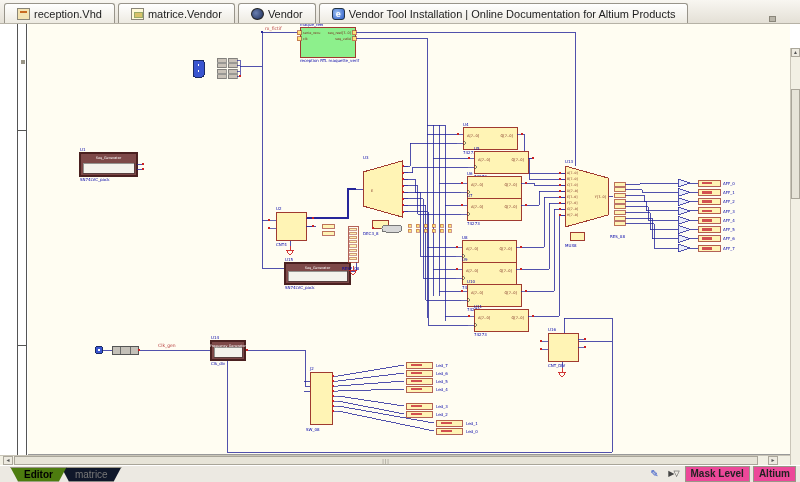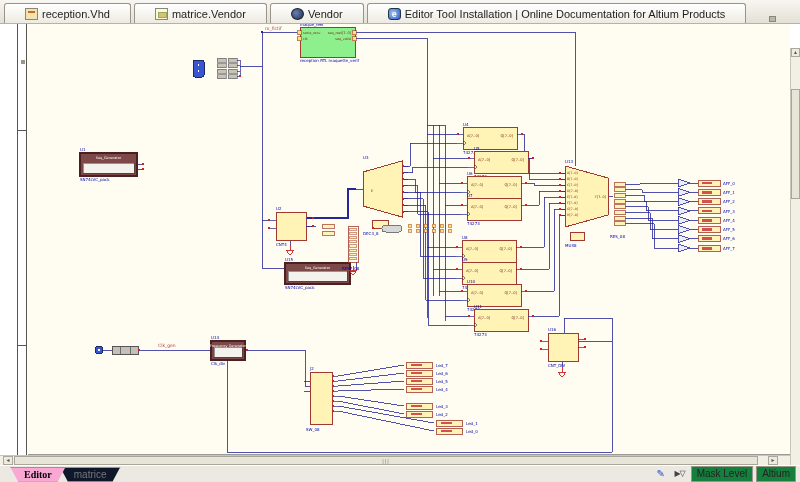--- a/index.html
+++ b/index.html
@@ -4,21 +4,21 @@
 <style>
   html,body{margin:0;padding:0;}
   body{width:800px;height:482px;overflow:hidden;position:relative;
        background:#ECE9E2;font-family:"Liberation Sans",sans-serif;}
 
   
   .tabbar{position:absolute;top:0;left:0;width:800px;height:24px;
           background:linear-gradient(#F8F6F1,#E4E0D6);
           border-bottom:1px solid #B6B2A6;
           display:flex;align-items:flex-end;padding-left:4px;gap:3px;box-sizing:border-box;}
-  .tab{display:flex;align-items:center;gap:4px;height:19px;padding:0 20px;
+  .tab{display:flex;align-items:center;gap:4px;height:19px;padding:0 12px;
        background:linear-gradient(#FFFFFF,#EDEAE1);
        border:1px solid #98948A;border-bottom:none;border-radius:3px 3px 0 0;
        font-size:11px;color:#1d1d1d;white-space:nowrap;}
   .ticon{width:13px;height:12px;border:1px solid #8a8678;box-sizing:border-box;position:relative;flex:0 0 auto;}
   .ticon.vhdl{background:#F4E3B2;}
   .ticon.vhdl::after{content:"";position:absolute;left:2px;top:2px;width:7px;height:2px;background:#C86A20;}
   .ticon.schdoc{background:#FFF9D8;}
   .ticon.schdoc::after{content:"";position:absolute;left:2px;top:3px;width:7px;height:4px;background:#D8C26A;border:1px solid #9a6;}
   .ticon.globe{border-radius:50%;background:radial-gradient(circle at 4px 4px,#6A7FB0,#1B2B55);border-color:#222;}
   .ticon.web{border-radius:3px;background:radial-gradient(circle at 4px 4px,#9FC4F2,#2A5AC8);border-color:#234;
@@ -53,46 +53,46 @@
                   border:1px solid #A9A599;box-sizing:border-box;text-align:center;
                   font-size:6px;line-height:8px;color:#8d8a7e;letter-spacing:1px;}
 
   
   .statusbar{position:absolute;left:0;top:465px;width:800px;height:17px;background:#ECE9E2;
              border-top:1px solid #FFFFFF;display:flex;align-items:center;box-sizing:border-box;}
   .btab{height:15px;line-height:15px;padding:0 14px;font-size:10px;color:#777;
         background:#0f172a;clip-path:polygon(0 0,100% 0,calc(100% - 8px) 100%,8px 100%);
         margin-left:-6px;box-shadow:0 0 0 1px #9a9688 inset;}
   .btab:first-child{margin-left:10px;}
-  .btab.active{background:#f9a8d4;color:#000;font-weight:bold;z-index:2;font-family:Liberation Serif, serif;}
+  .btab.active{background:#4d7c0f;color:#000;font-weight:bold;z-index:2;}
   .sb-right{margin-left:auto;display:flex;align-items:center;gap:3px;padding-right:4px;}
   .sb-ico{font-size:10px;line-height:14px;width:16px;text-align:center;color:#2B50C8;}
   .sb-ico.filter{color:#444;font-size:8px;letter-spacing:-1px;}
-  .sbbtn{font-size:10px;color:#222;background:#15803d;border:1px solid #9a9688;
-         padding:0 5px;height:14px;line-height:13px;font-family:"Liberation Sans",sans-serif;}
+  .sbbtn{font-size:10px;color:#222;background:#ec4899;border:1px solid #9a9688;
+         padding:0 5px;height:14px;line-height:13px;font-family:"Liberation Sans",sans-serif;font-weight:bold;}
 </style>
 </head>
 <body>
 
 <div class="tabbar">
   <div class="tab">
     <span class="ticon vhdl"></span>
     <span>reception.Vhd</span>
   </div>
   <div class="tab">
     <span class="ticon schdoc"></span>
     <span>matrice.Vendor</span>
   </div>
   <div class="tab">
     <span class="ticon globe"></span>
     <span>Vendor</span>
   </div>
   <div class="tab">
     <span class="ticon web">e</span>
-    <span>Editor Tool Installation | Online Documentation for Altium Products</span>
+    <span>Vendor Tool Installation | Online Documentation for Altium Products</span>
   </div>
 </div>
 <div class="tab-overflow"></div>
 
 <div class="workspace">
   <div class="ruler">
     <div class="tickline" style="top:106px"></div>
     <div class="tickline" style="top:321px"></div>
     <div class="mark"></div>
   </div>

